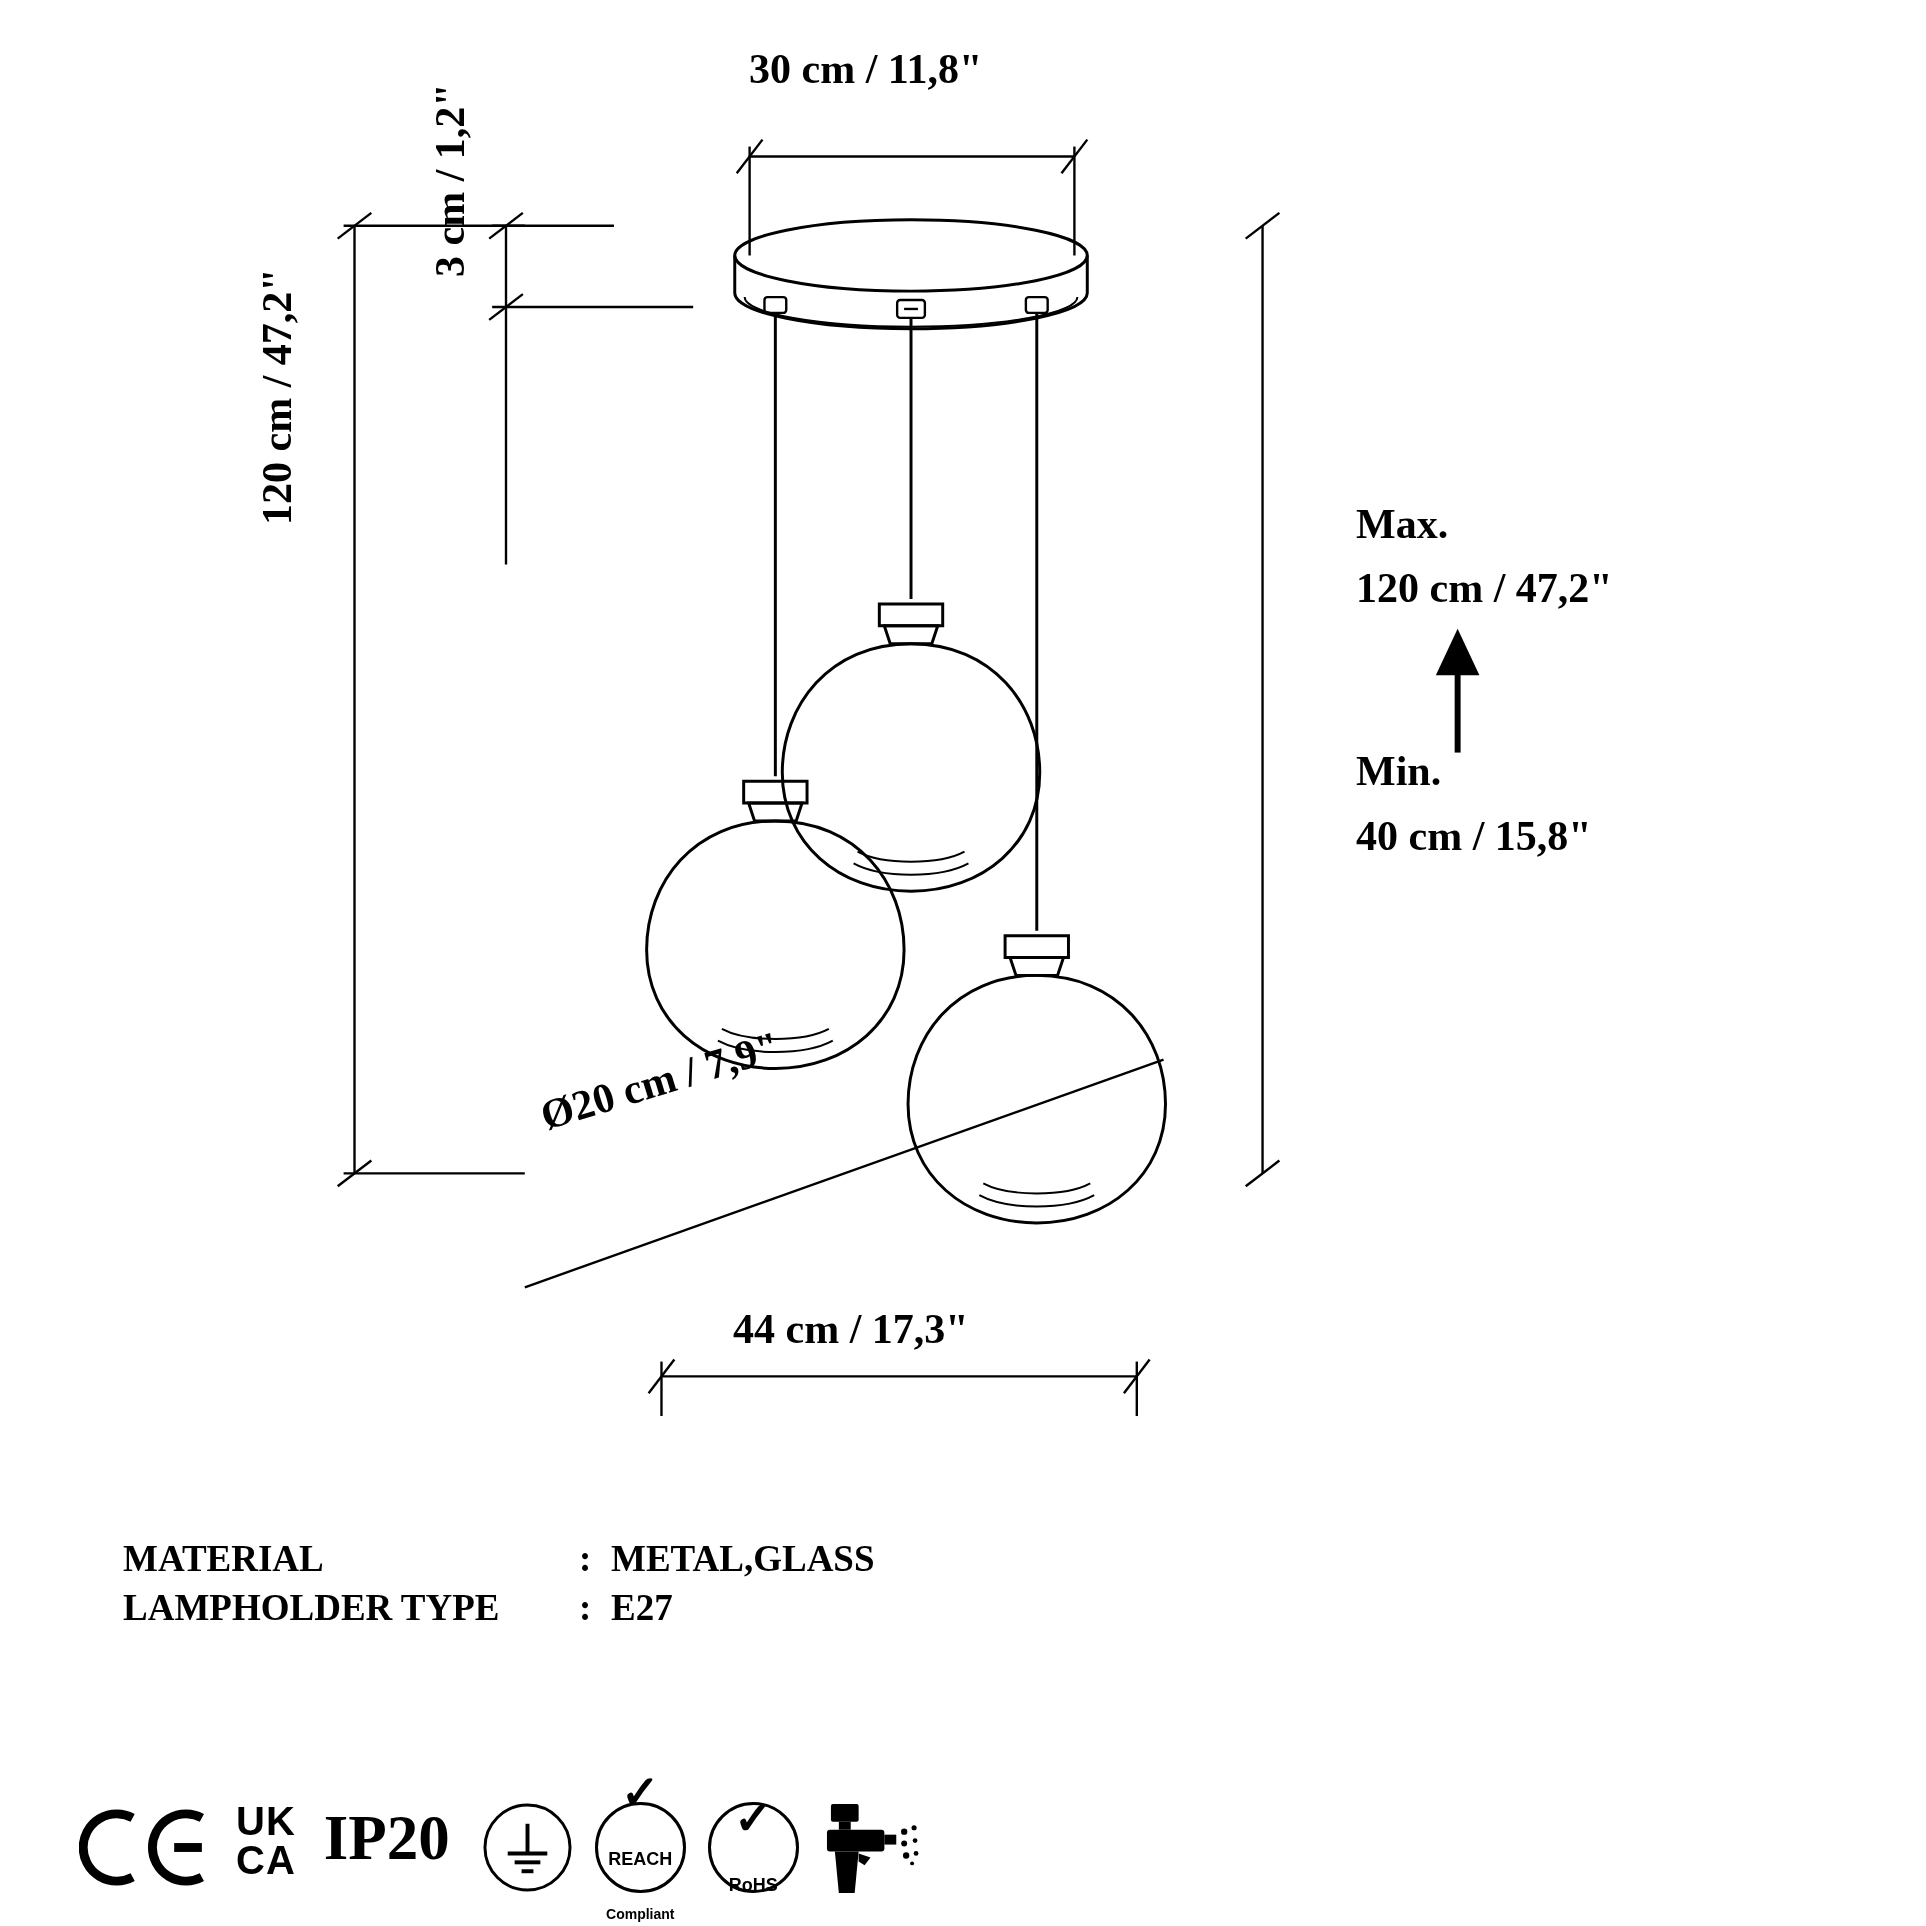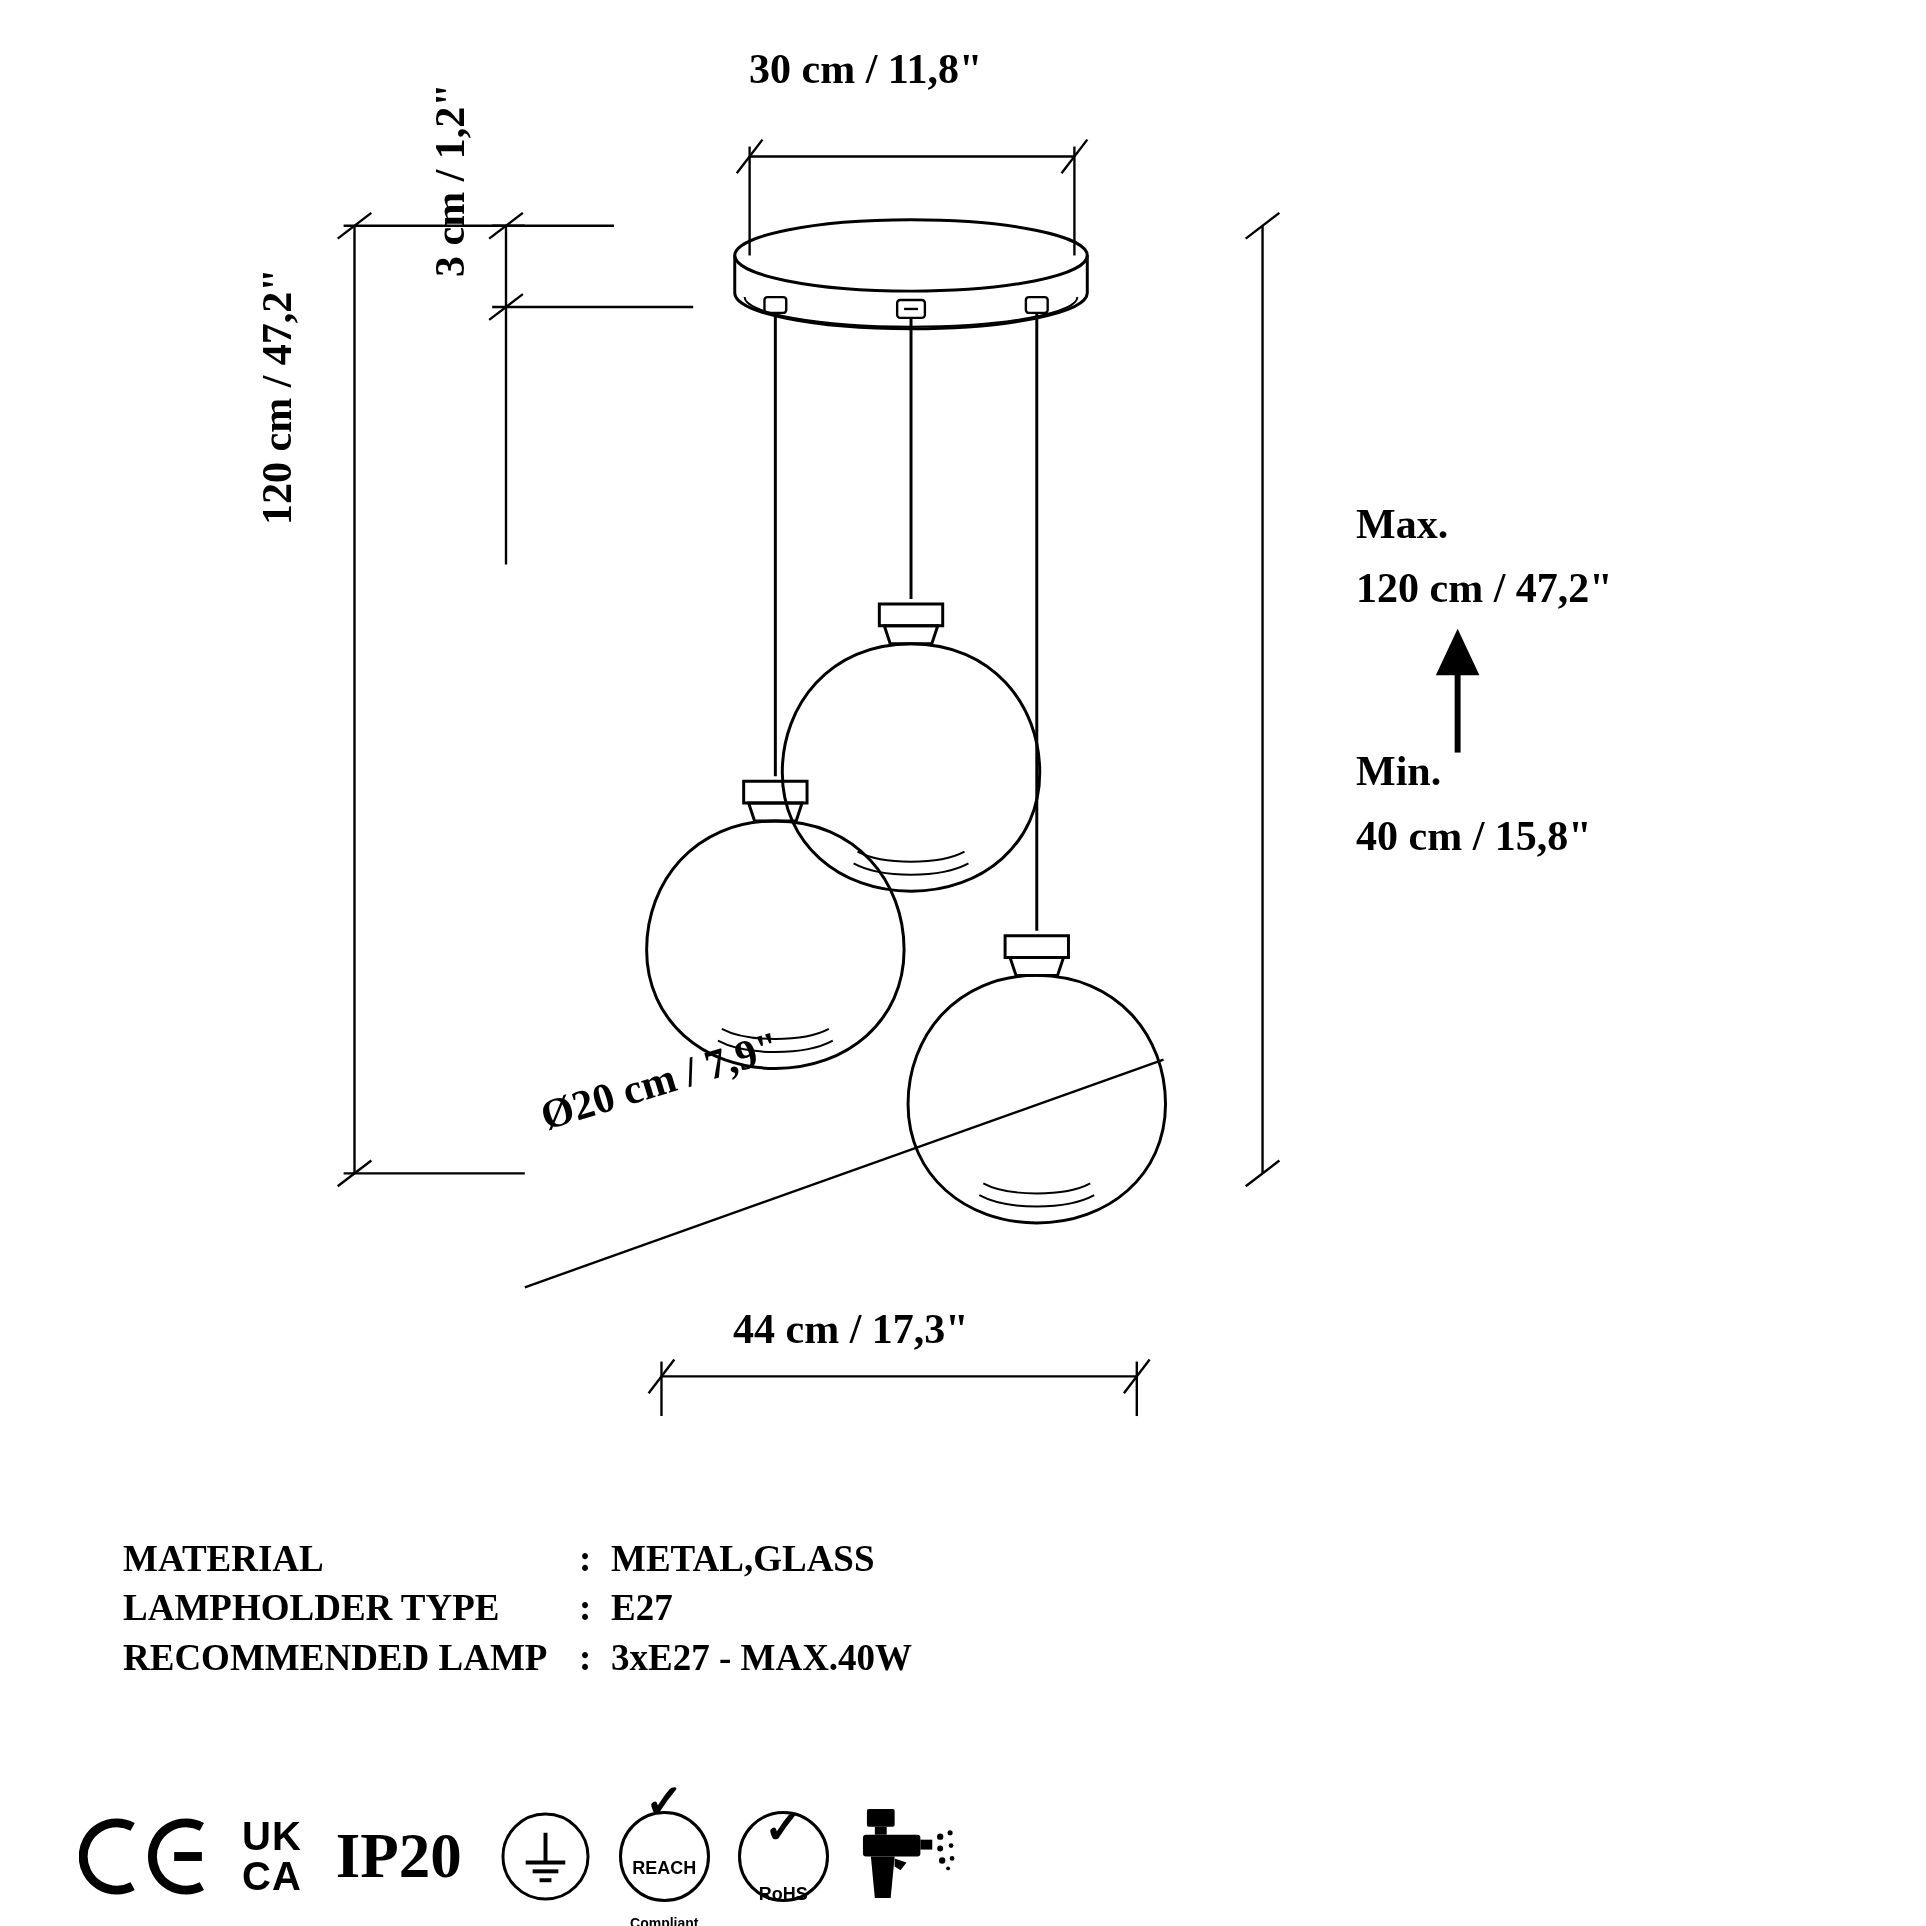--- a/index.html
+++ b/index.html
@@ -123,22 +123,22 @@
     font-size: 37px;
   }
 
   
   #badges {
     position: absolute;
     left: 79px;
     top: 1802px;
     height: 109px;
     display: flex;
-    align-items: center;
-    gap: 28px;
+    align-items: flex-start;
+    gap: 22px;
   }
   .badge {
     display: flex;
     align-items: center;
     justify-content: center;
   }
   #ce-mark {
     width: 131px;
     height: 91px;
   }
@@ -332,25 +332,20 @@
         <tr>
           <td class="key">MATERIAL</td>
           <td class="colon">:</td>
           <td class="val">METAL,GLASS</td>
         </tr>
         <tr>
           <td class="key">LAMPHOLDER TYPE</td>
           <td class="colon">:</td>
           <td class="val">E27</td>
         </tr>
-        <tr>
-          <td class="key">RECOMMENDED LAMP</td>
-          <td class="colon">:</td>
-          <td class="val">3xE27 - MAX.40W</td>
-        </tr>
       </tbody>
     </table>
   </div>
 
 
   <div id="badges">
 
     <div class="badge">
       <svg id="ce-mark" viewBox="0 0 132 92">
         <g fill="none" stroke="#000000" stroke-width="9">

